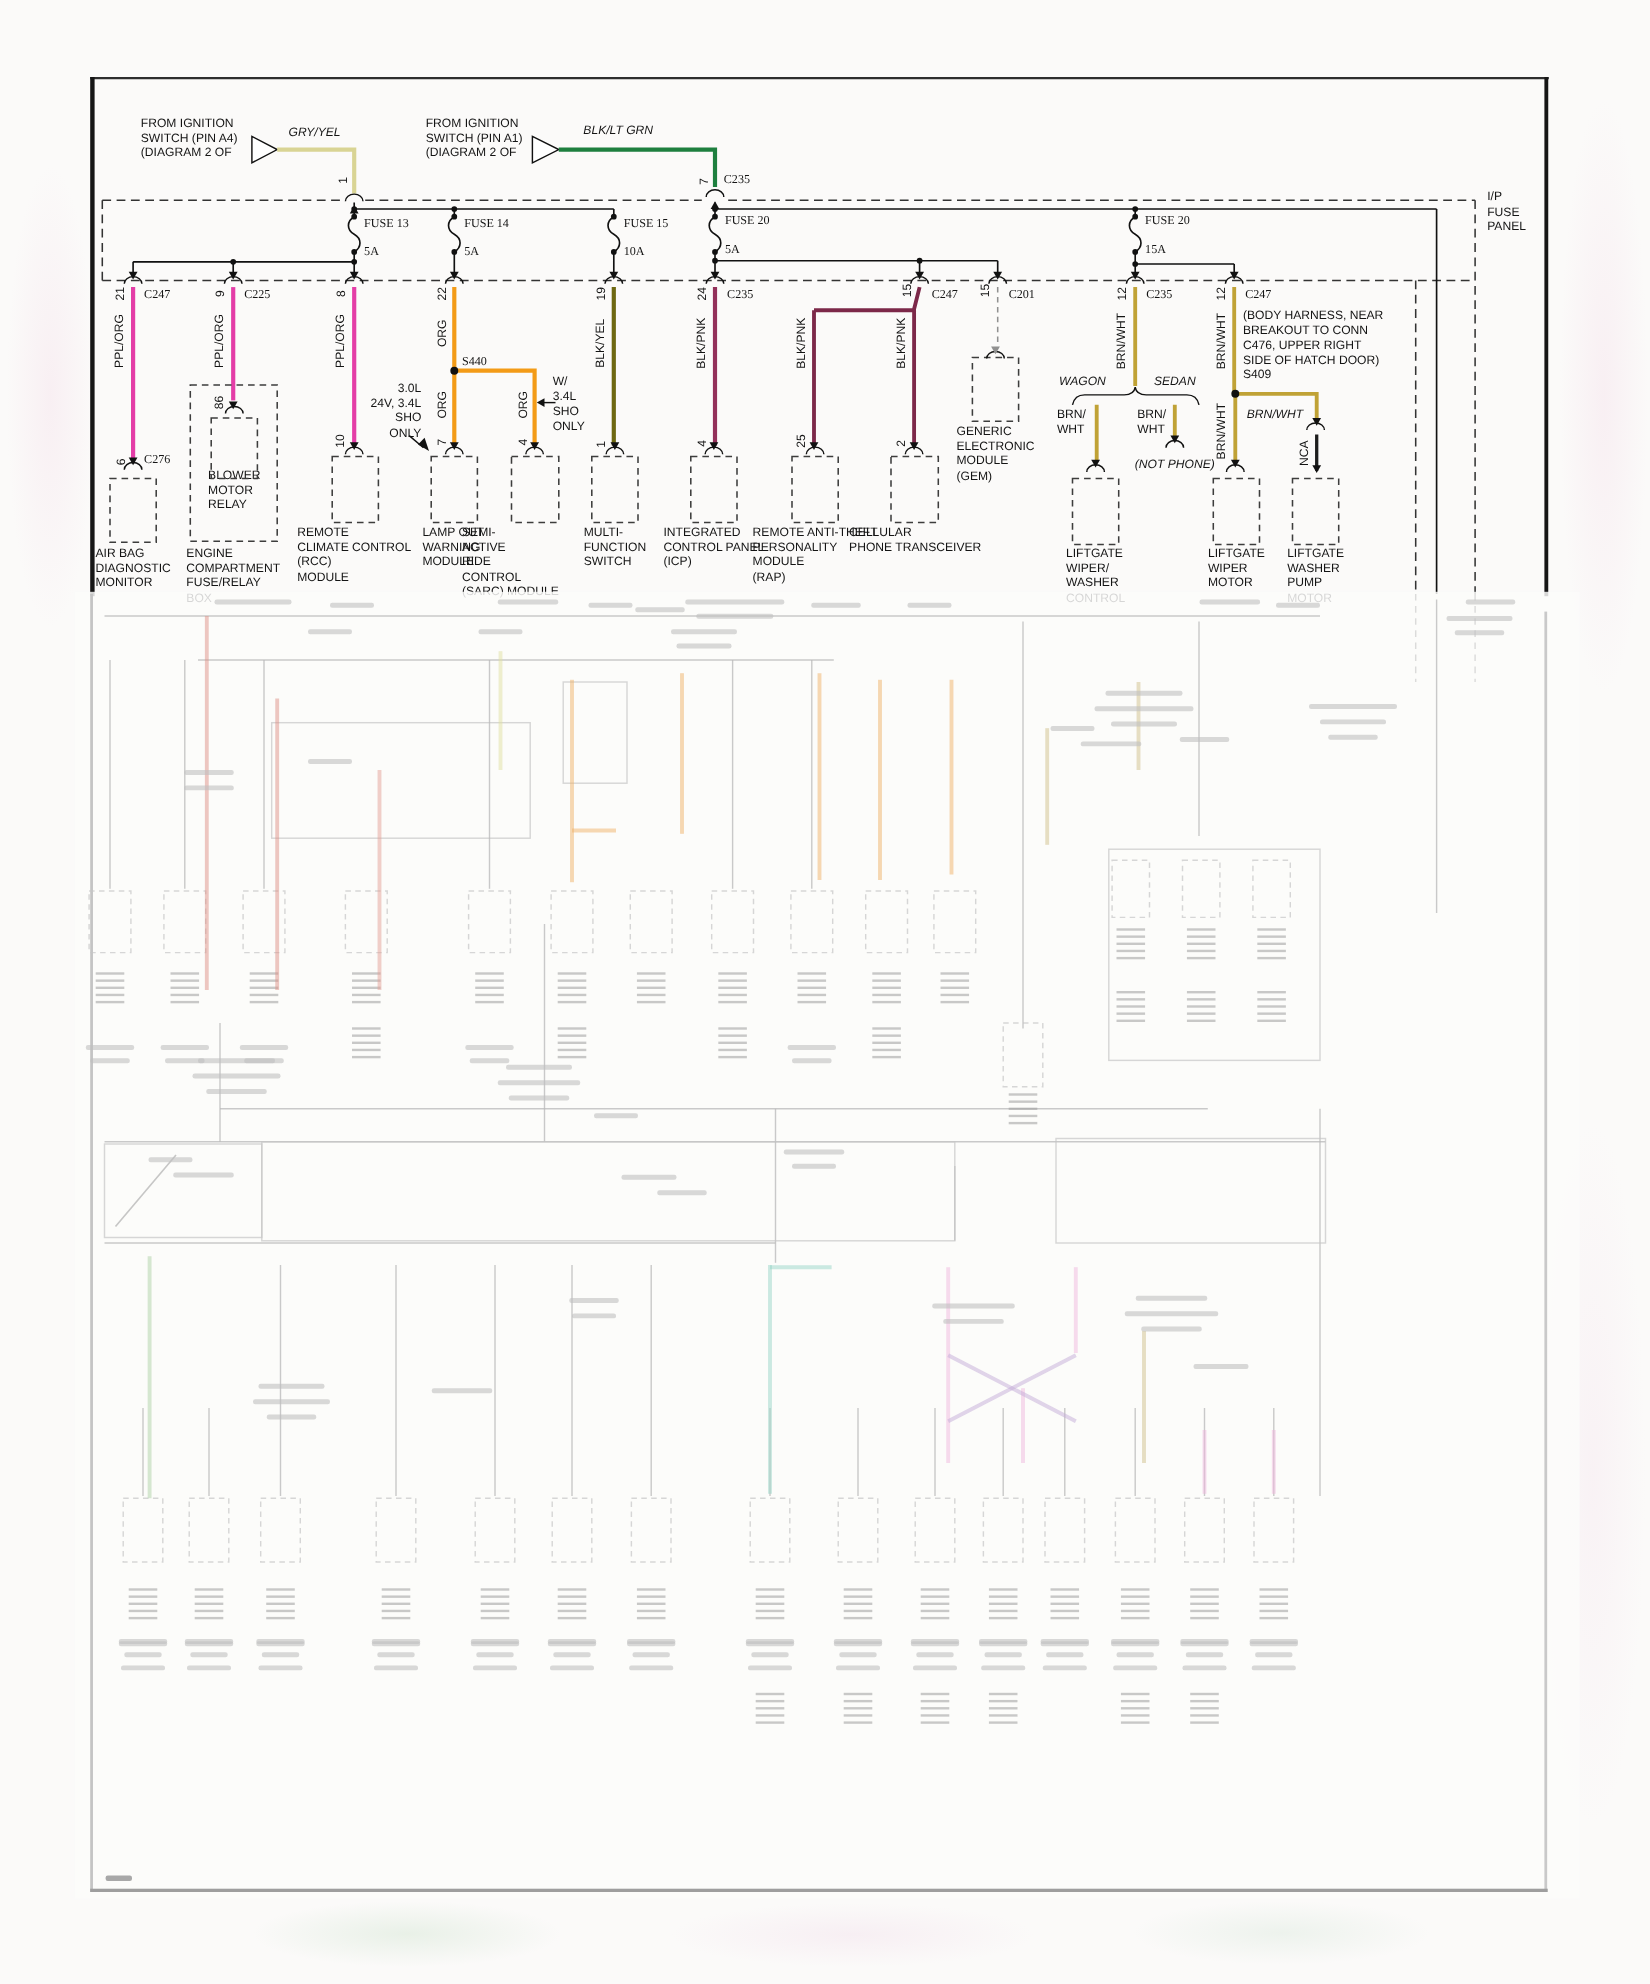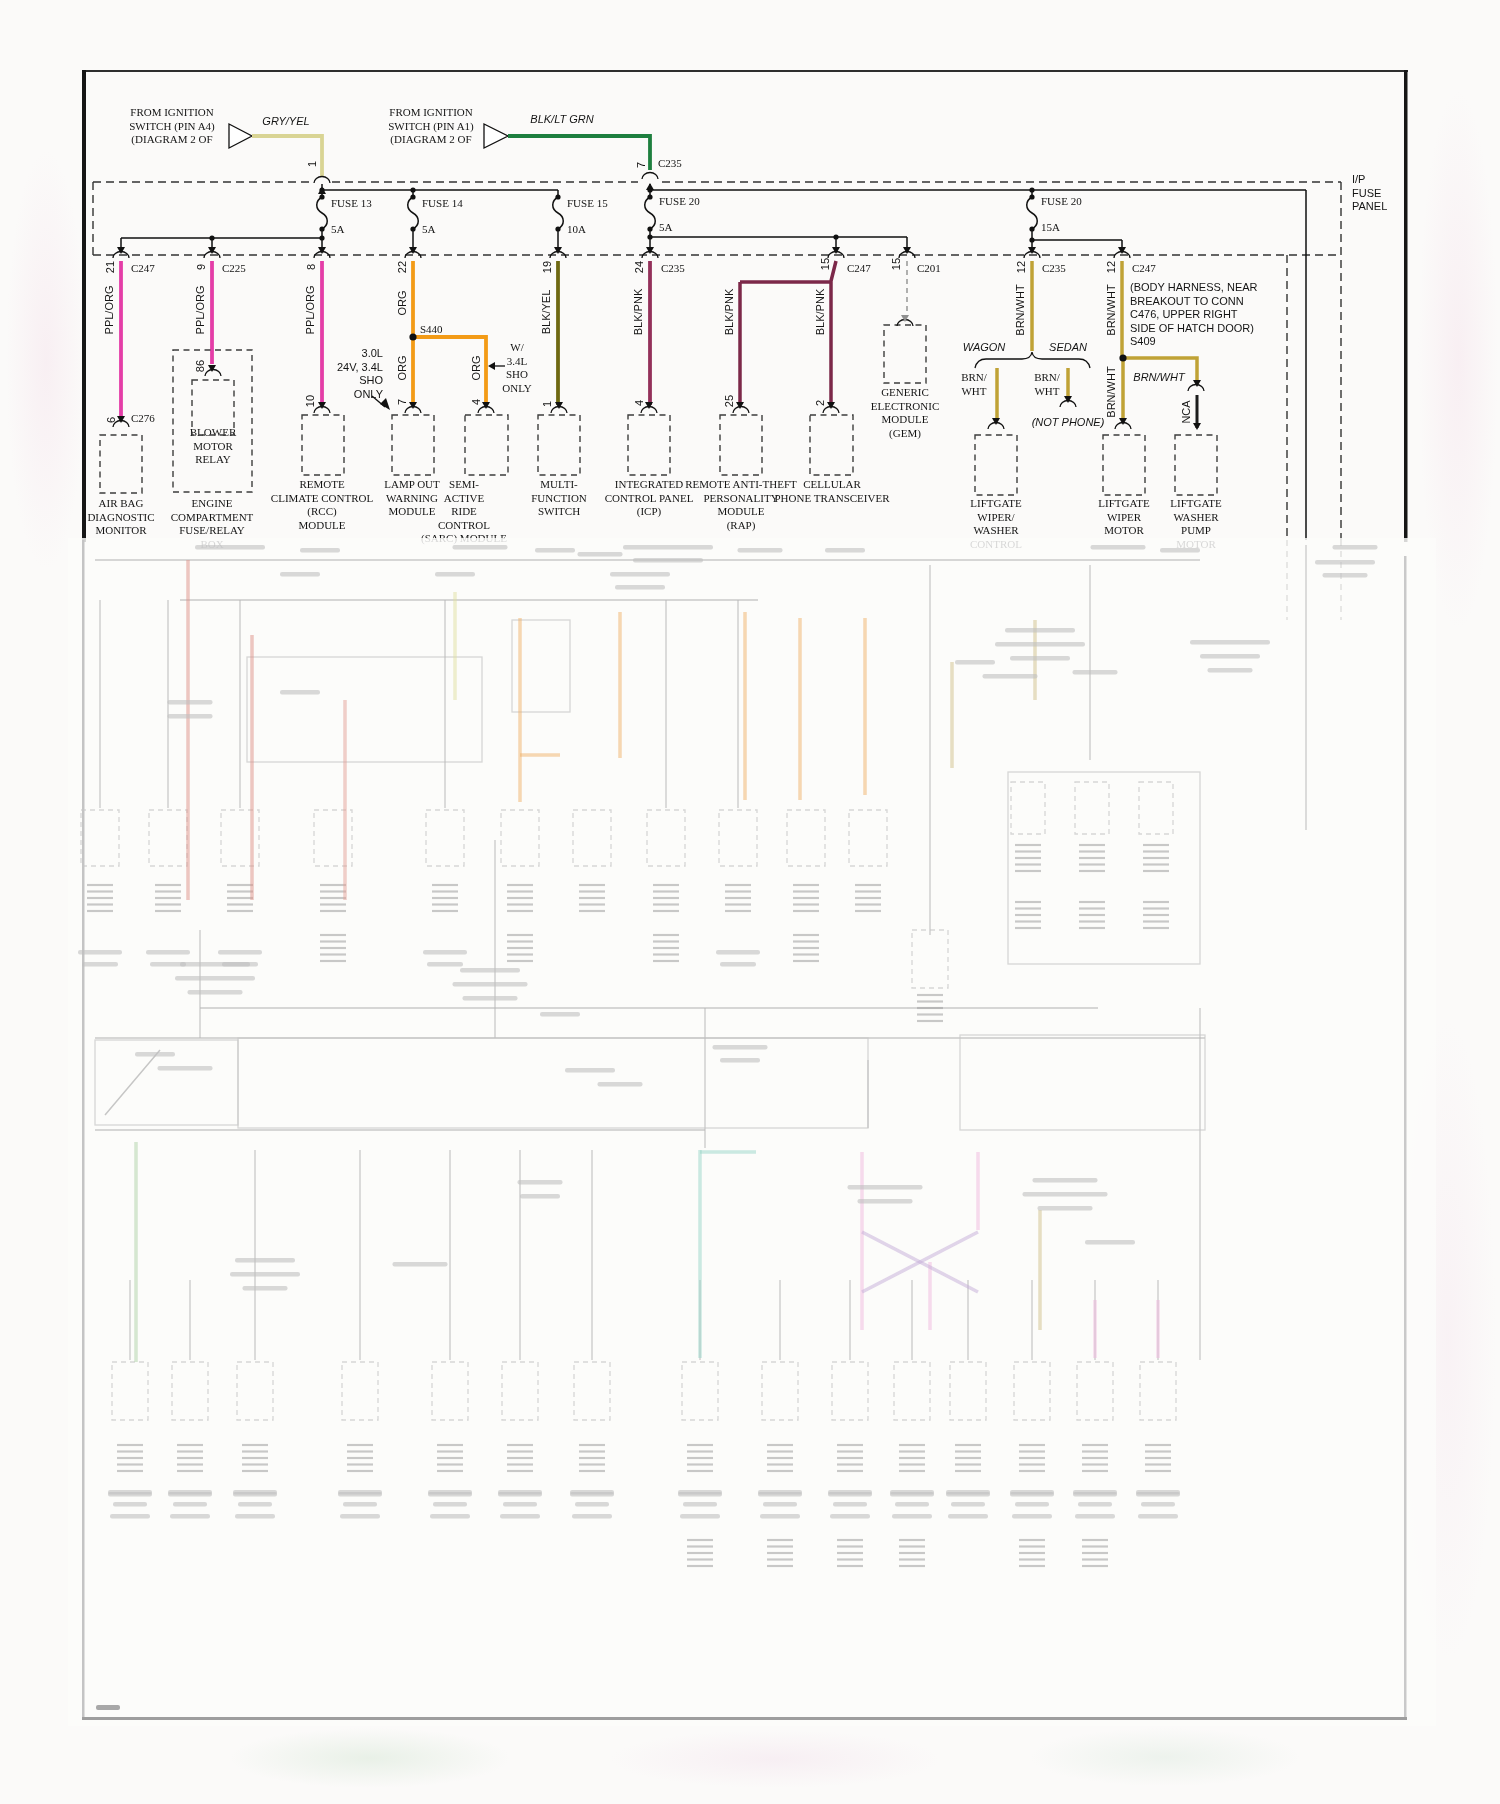--- a/index.html
+++ b/index.html
@@ -3,21 +3,21 @@
 <meta charset="utf-8">
 <style>
   html,body{margin:0;padding:0;}
   body{width:1500px;height:1804px;position:relative;background:#fbfaf9;
        font-family:"Liberation Sans",sans-serif;color:#141414;overflow:hidden;}
   #stage{position:absolute;left:0;top:0;width:1500px;height:1804px;}
   svg{position:absolute;left:0;top:0;}
   .hlab{position:absolute;font-size:11px;white-space:nowrap;transform:translate(-50%,-50%);font-style:italic;}
   .llab{position:absolute;font-size:11px;white-space:nowrap;transform:translateY(-50%);font-family:Liberation Serif, serif;}
   .vlab{position:absolute;font-size:11px;white-space:nowrap;transform:translate(-50%,-50%) rotate(-90deg);}
-  .clab{position:absolute;font-size:11px;line-height:13.5px;text-align:center;white-space:nowrap;transform:translateX(-50%);font-family:Liberation Serif, serif;}
+  .clab{position:absolute;font-size:11px;line-height:13.5px;white-space:nowrap;transform:translateX(-50%);}
   .rnote{position:absolute;font-size:11px;line-height:13.5px;text-align:right;white-space:nowrap;transform:translateX(-100%);}
   .lnote{position:absolute;font-size:11px;line-height:13.6px;white-space:nowrap;}
   .glyph{position:absolute;font-size:11.5px;transform:translate(-50%,-50%);}
   .blob{position:absolute;pointer-events:none;}
   #fadewash{position:absolute;left:68px;top:538px;width:1368px;height:1188px;
             background:rgba(252,251,250,0.84);}
   .z1{z-index:1}.z2{z-index:2}.z3{z-index:3}.z4{z-index:4}
 </style>
 </head>
 <body>

